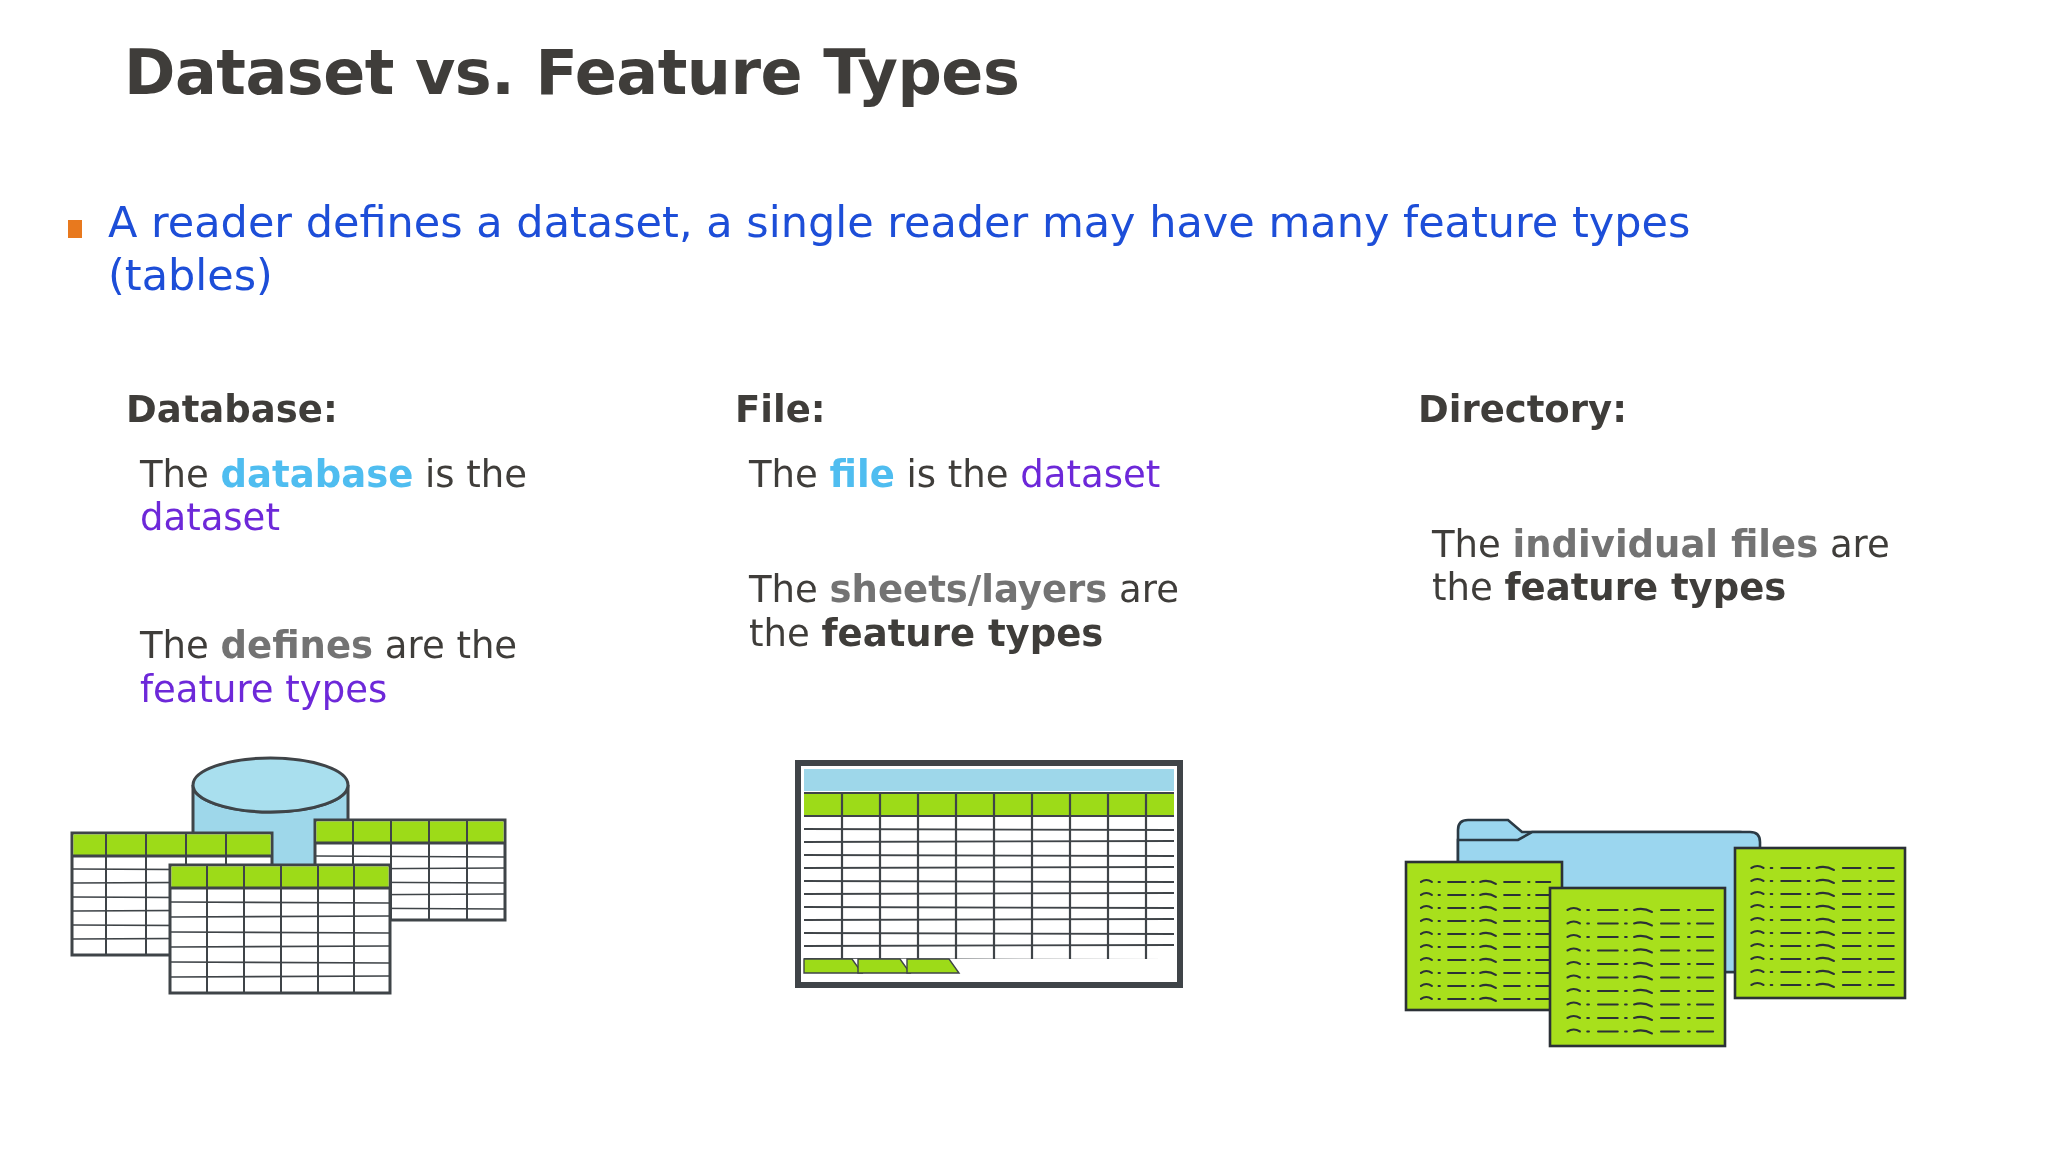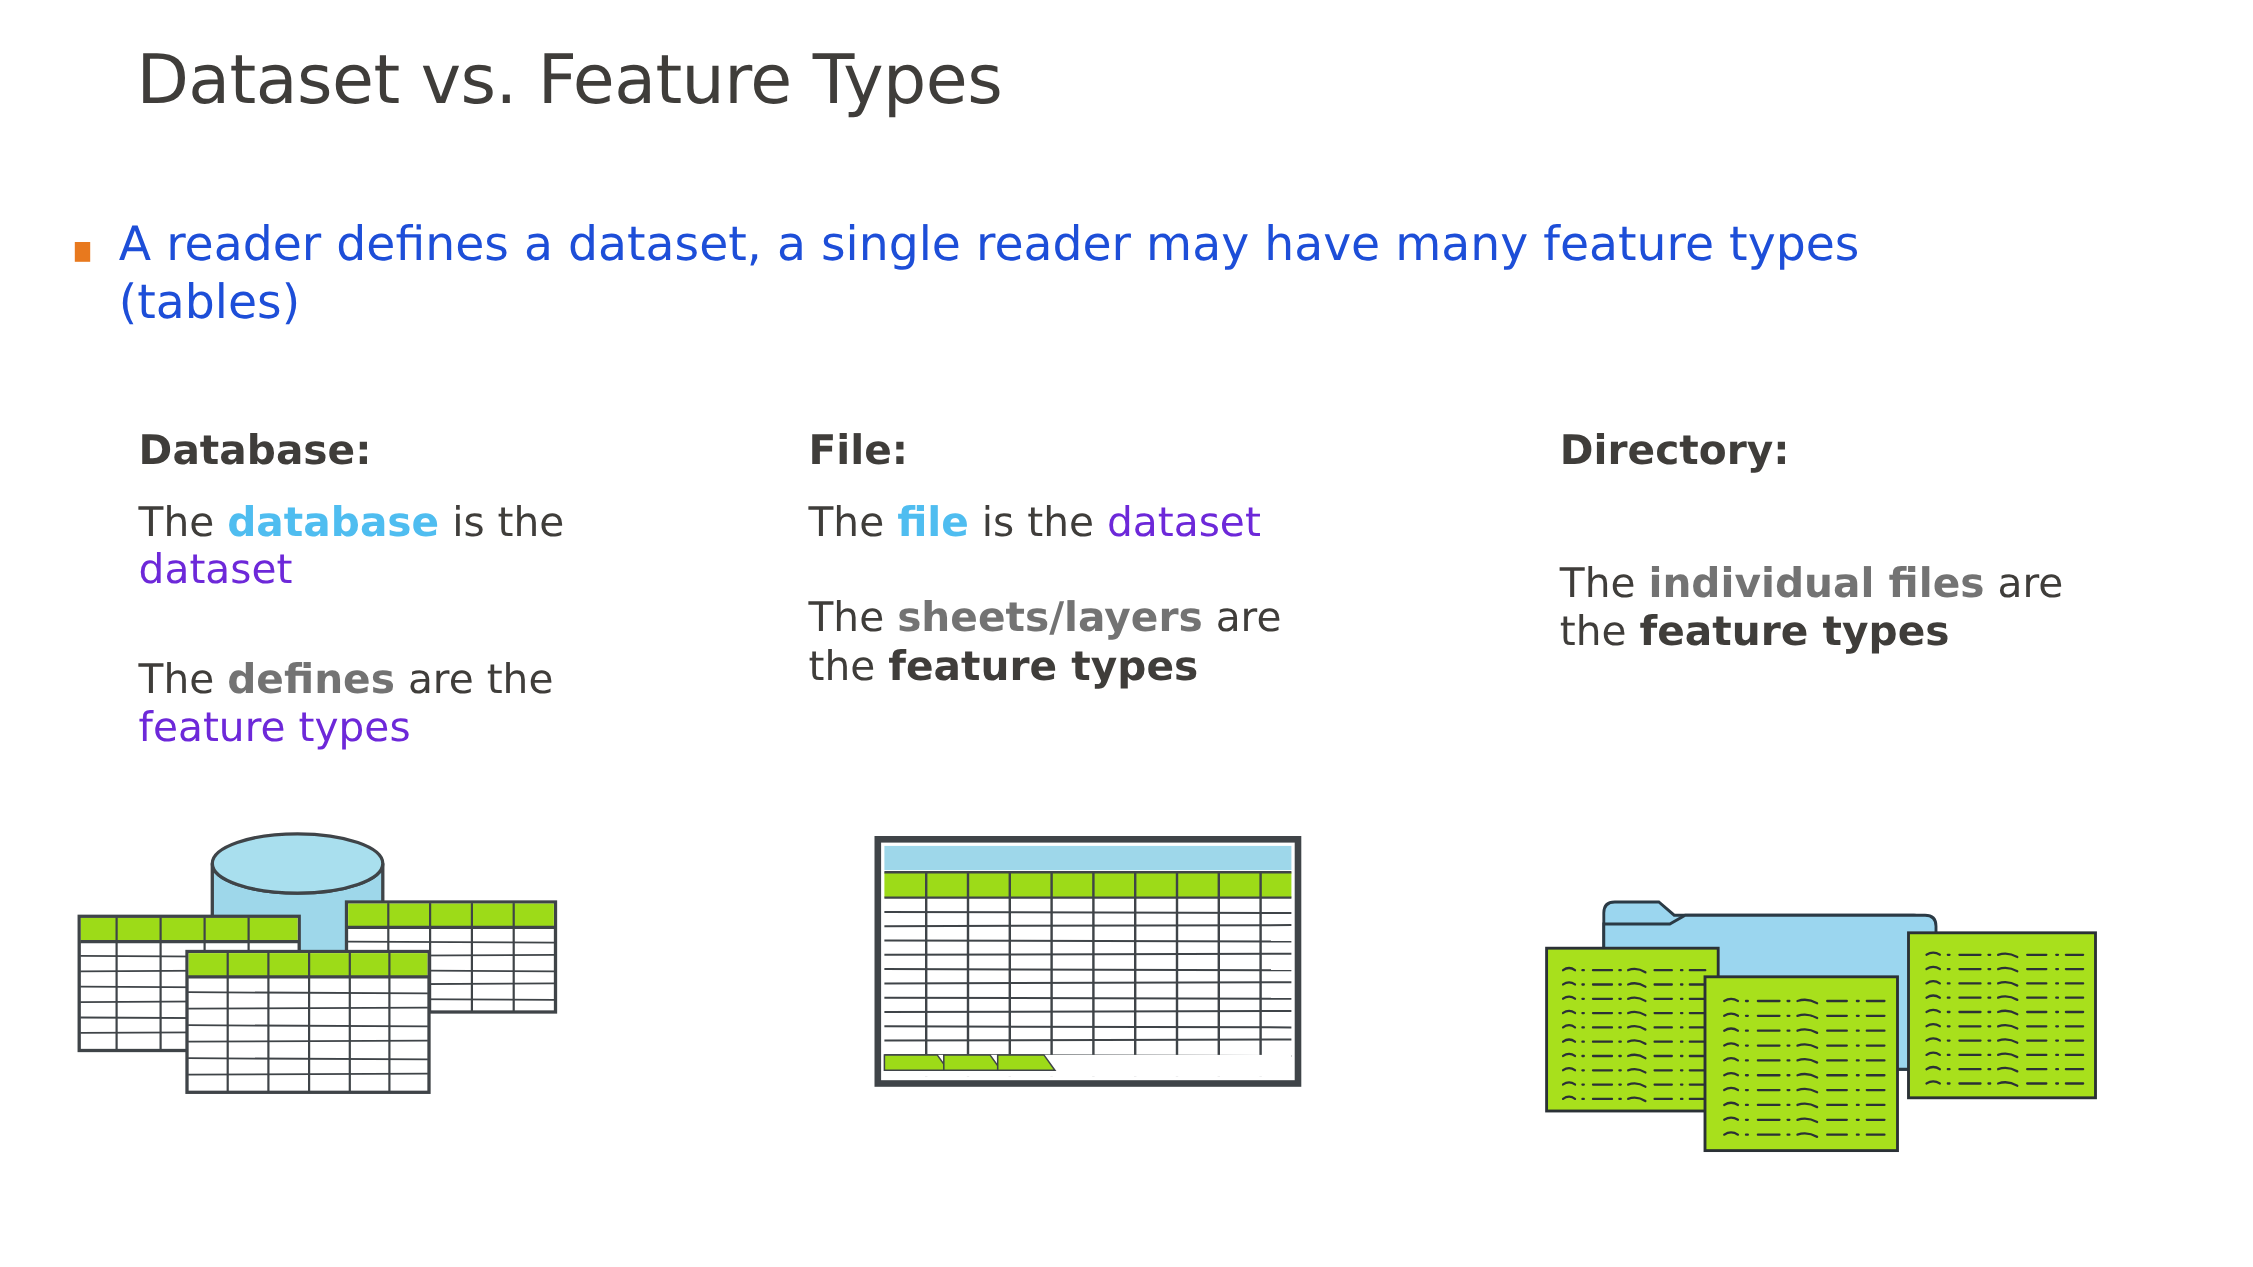--- a/index.html
+++ b/index.html
@@ -15,21 +15,21 @@
     font-family: "DejaVu Sans", sans-serif;
     -webkit-font-smoothing: antialiased;
   }
 
   
   #slide-title {
     position: absolute;
     left: 124px;
     top: 36px;
     font-size: 62px;
-    font-weight: normal;
+    font-weight: bold;
     color: #3f3d3a;
     letter-spacing: -0.5px;
     white-space: nowrap;
   }
 
   
   #bullet-row {
     position: absolute;
     left: 68px;
     top: 196px;
@@ -65,21 +65,21 @@
     font-size: 37px;
     font-weight: bold;
     color: #3f3d3a;
     margin: 12px 0 22px 0;
     line-height: 1.1;
   }
   .col-para {
     font-size: 37px;
     color: #3f3d3a;
     line-height: 1.18;
-    margin: 0;
+    margin: 14px;
   }
   .para-gap { height: 56px; }
   .para-gap-sm { height: 44px; }
 
   .kw-blue  { color: #4fbdf0; font-weight: bold; }
   .kw-green { color: #737373; font-weight: bold; }
   .kw-black { color: #6d28d9; font-weight: normal; }
   .kw-dark  { color: #3f3d3a; font-weight: bold; }
 
   

